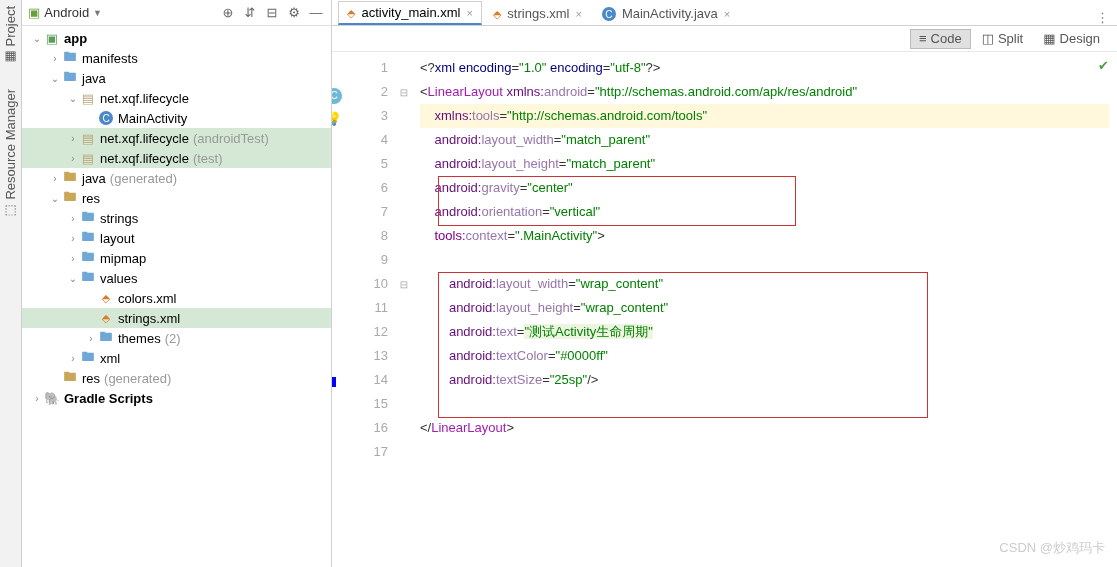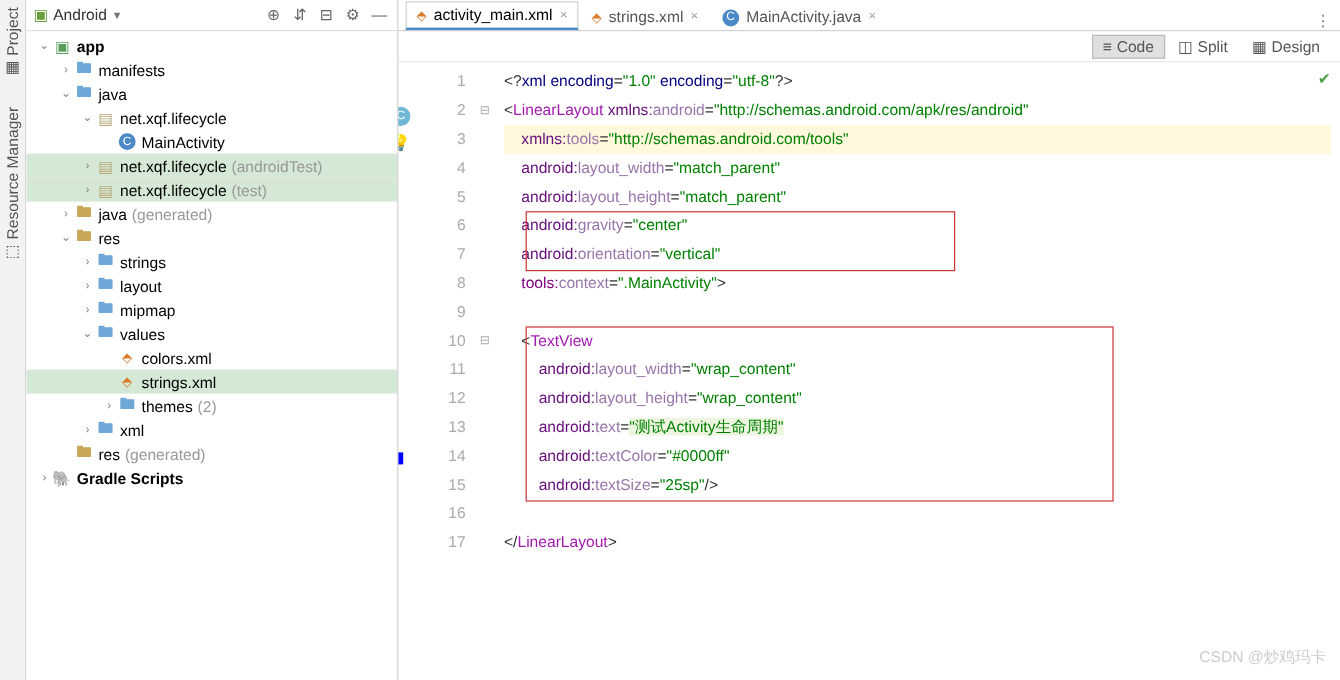--- a/index.html
+++ b/index.html
@@ -318,21 +318,20 @@
     <div class="code" id="code">
         <div class="line"><span class="txt">&lt;?</span><span class="kw">xml encoding</span><span class="txt">=</span><span class="str">"1.0"</span> <span class="kw">encoding</span><span class="txt">=</span><span class="str">"utf-8"</span><span class="txt">?&gt;</span></div>
         <div class="line"><span class="txt">&lt;</span><span class="tag">LinearLayout</span> <span class="ns-android">xmlns:</span><span class="attr">android</span><span class="txt">=</span><span class="str">"http://schemas.android.com/apk/res/android"</span></div>
         <div class="line hl-yellow">    <span class="ns-android">xmlns:</span><span class="attr">tools</span><span class="txt">=</span><span class="str">"http://schemas.android.com/tools"</span></div>
         <div class="line">    <span class="ns-android">android:</span><span class="attr">layout_width</span><span class="txt">=</span><span class="str">"match_parent"</span></div>
         <div class="line">    <span class="ns-android">android:</span><span class="attr">layout_height</span><span class="txt">=</span><span class="str">"match_parent"</span></div>
         <div class="line">    <span class="ns-android">android:</span><span class="attr">gravity</span><span class="txt">=</span><span class="str">"center"</span></div>
         <div class="line">    <span class="ns-android">android:</span><span class="attr">orientation</span><span class="txt">=</span><span class="str">"vertical"</span></div>
         <div class="line">    <span class="ns-tools">tools:</span><span class="attr">context</span><span class="txt">=</span><span class="str">".MainActivity"</span><span class="txt">&gt;</span></div>
         <div class="line"></div>
-        <div class="line">    <span class="txt">&lt;</span><span class="tag">TextView</span></div>
         <div class="line">        <span class="ns-android">android:</span><span class="attr">layout_width</span><span class="txt">=</span><span class="str">"wrap_content"</span></div>
         <div class="line">        <span class="ns-android">android:</span><span class="attr">layout_height</span><span class="txt">=</span><span class="str">"wrap_content"</span></div>
         <div class="line">        <span class="ns-android">android:</span><span class="attr">text</span><span class="txt">=</span><span class="str-hl">"测试Activity生命周期"</span></div>
         <div class="line">        <span class="ns-android">android:</span><span class="attr">textColor</span><span class="txt">=</span><span class="str">"#0000ff"</span></div>
         <div class="line">        <span class="ns-android">android:</span><span class="attr">textSize</span><span class="txt">=</span><span class="str">"25sp"</span><span class="txt">/&gt;</span></div>
         <div class="line"></div>
         <div class="line"><span class="txt">&lt;/</span><span class="tag">LinearLayout</span><span class="txt">&gt;</span></div>
         <div class="redbox" style="top: 124px; left: 26px; width: 358px; height: 50px;"></div>
         <div class="redbox" style="top: 220px; left: 26px; width: 490px; height: 146px;"></div>
       </div>

